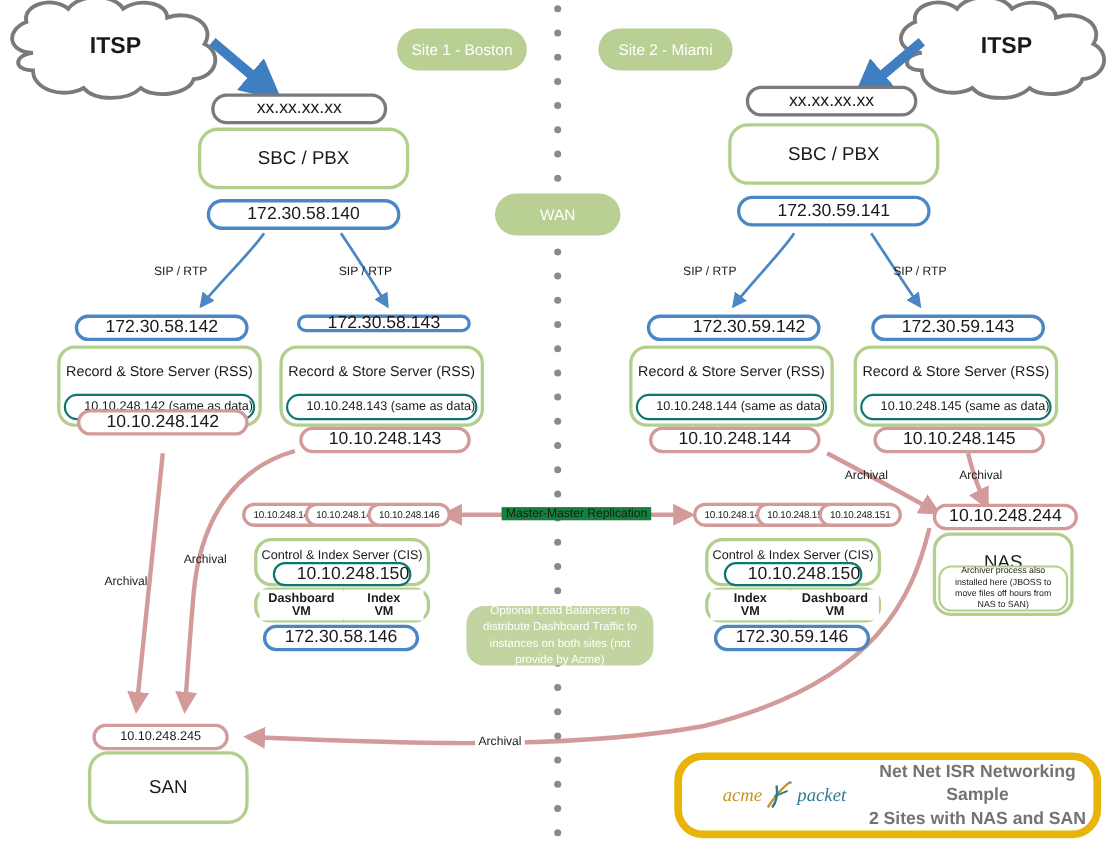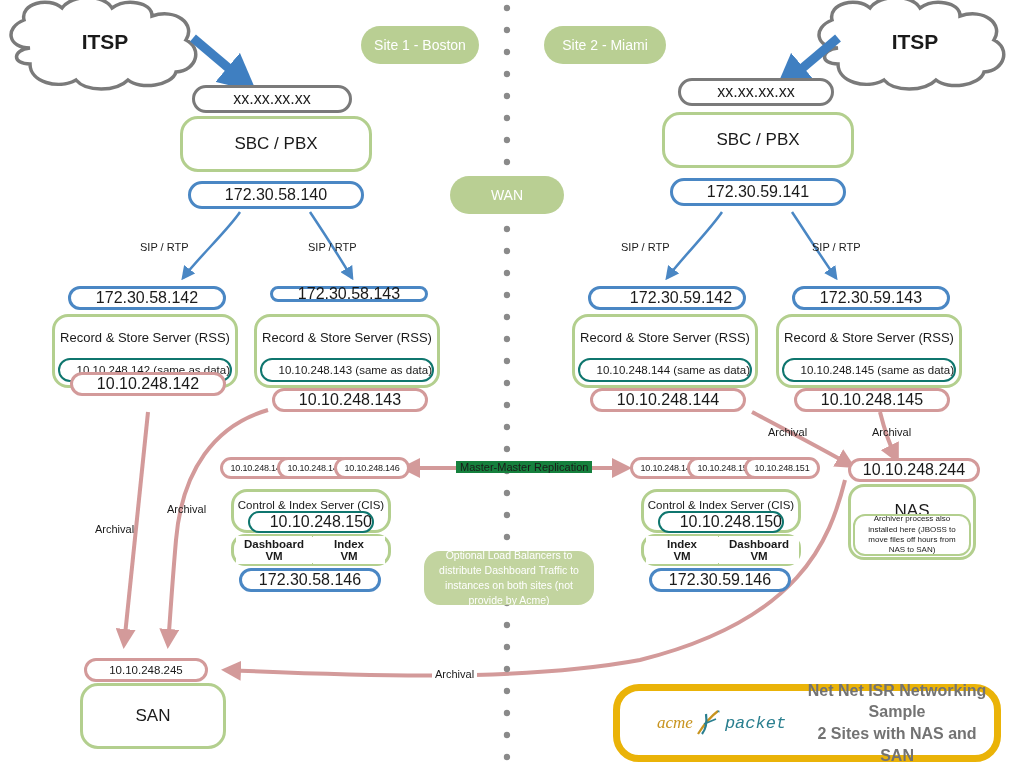--- a/index.html
+++ b/index.html
@@ -40,21 +40,21 @@
   svg.layer.under{z-index:1;}
   .node,.chip,.note-chip,.edge-label{z-index:2;}
   .legend-box{z-index:4;}
 
   
   .legend-box{position:absolute;border:7px solid #eab308;border-radius:26px;background:#fff;
         display:flex;align-items:center;justify-content:center;gap:14px;box-sizing:border-box;padding-left:37px;}
   .legend-text{font-size:16px;font-weight:bold;line-height:1.35;text-align:center;color:#737373;}
   .logo{display:flex;align-items:center;}
   .logo .acme{font-family:"Liberation Serif",serif;font-style:italic;font-size:17px;color:#c8941f;}
-  .logo .pkt{font-family:Liberation Mono, monospace;font-style:italic;font-size:17px;color:#2a7f8f;}
+  .logo .pkt{font-family:Liberation Serif, serif;font-style:italic;font-size:17px;color:#2a7f8f;}
 </style>
 </head>
 <body>
 
 <div id="stage">
 
   <svg class="layer under" viewBox="0 0 1013 773">
     <defs>
       <marker id="ablue" viewBox="0 0 10 10" refX="8" refY="5" markerWidth="5.5" markerHeight="5.5" orient="auto-start-reverse">
         <path d="M0,0 L10,5 L0,10 z" fill="#4a87c4"></path>

